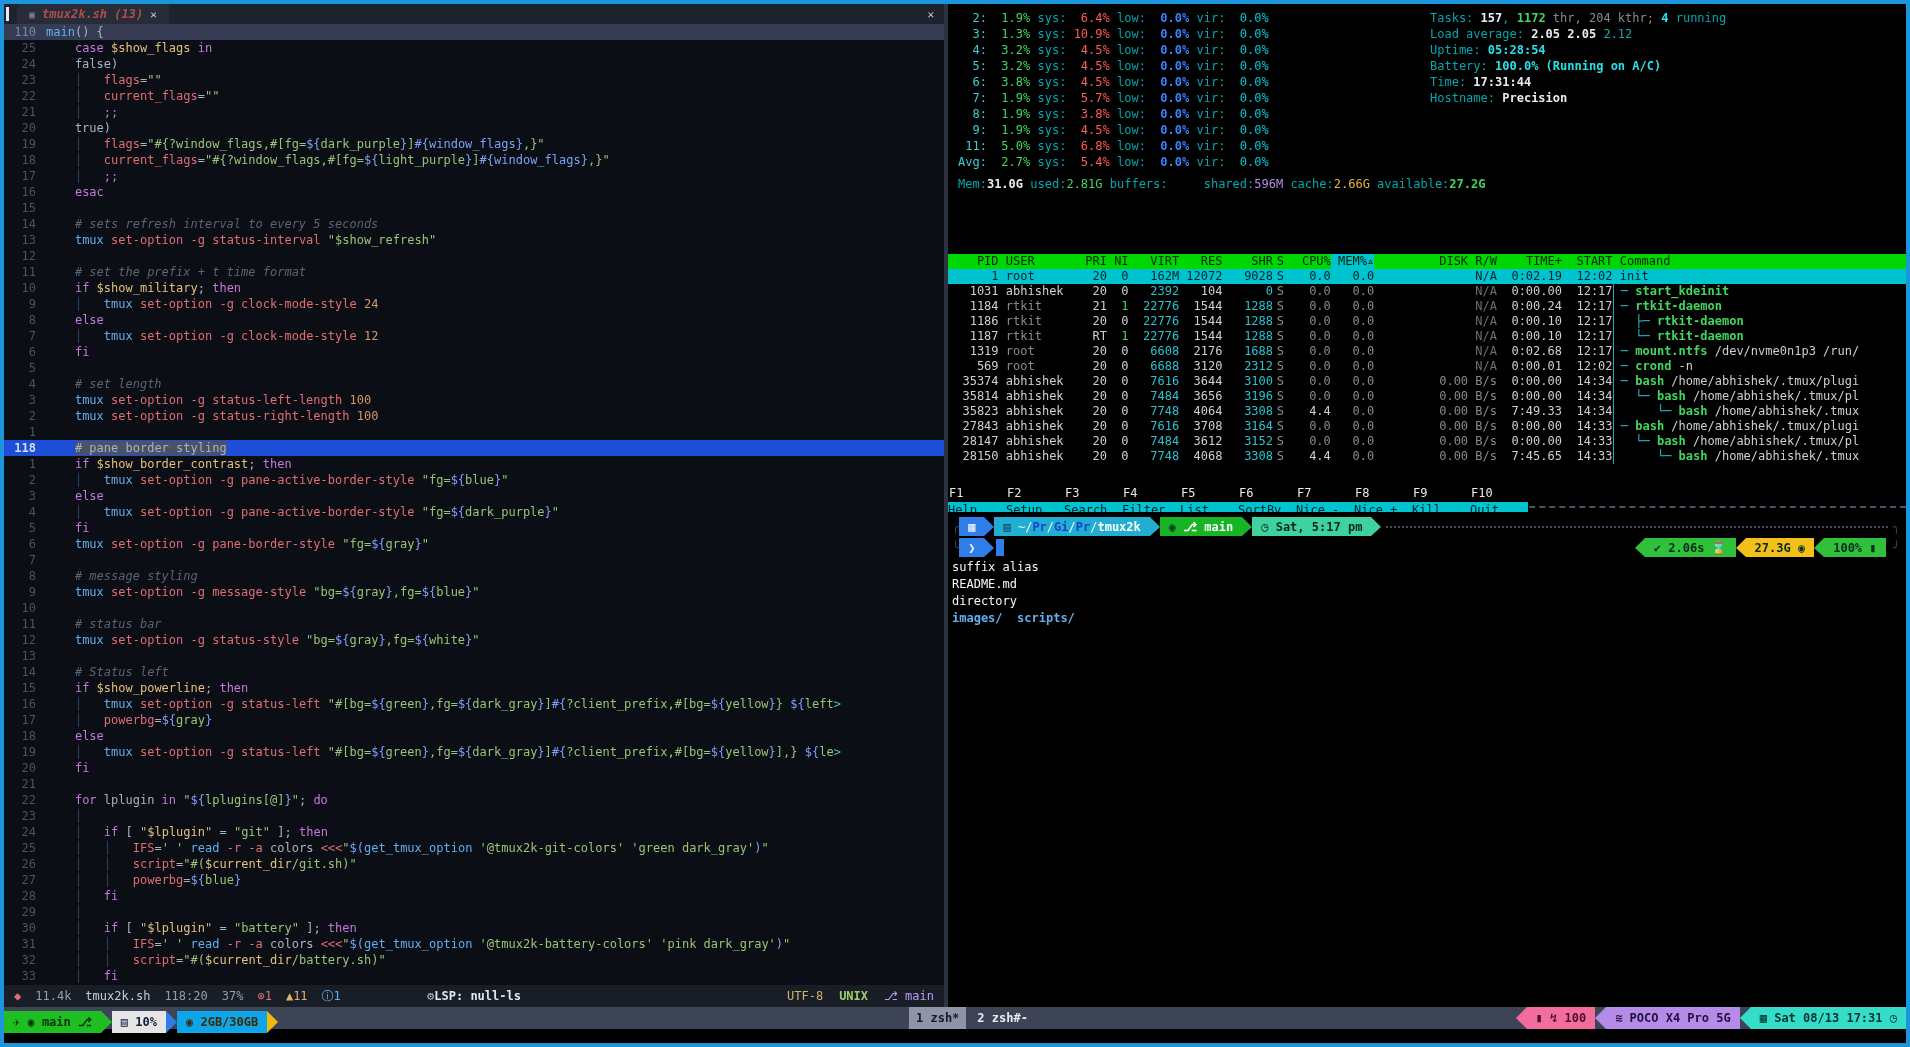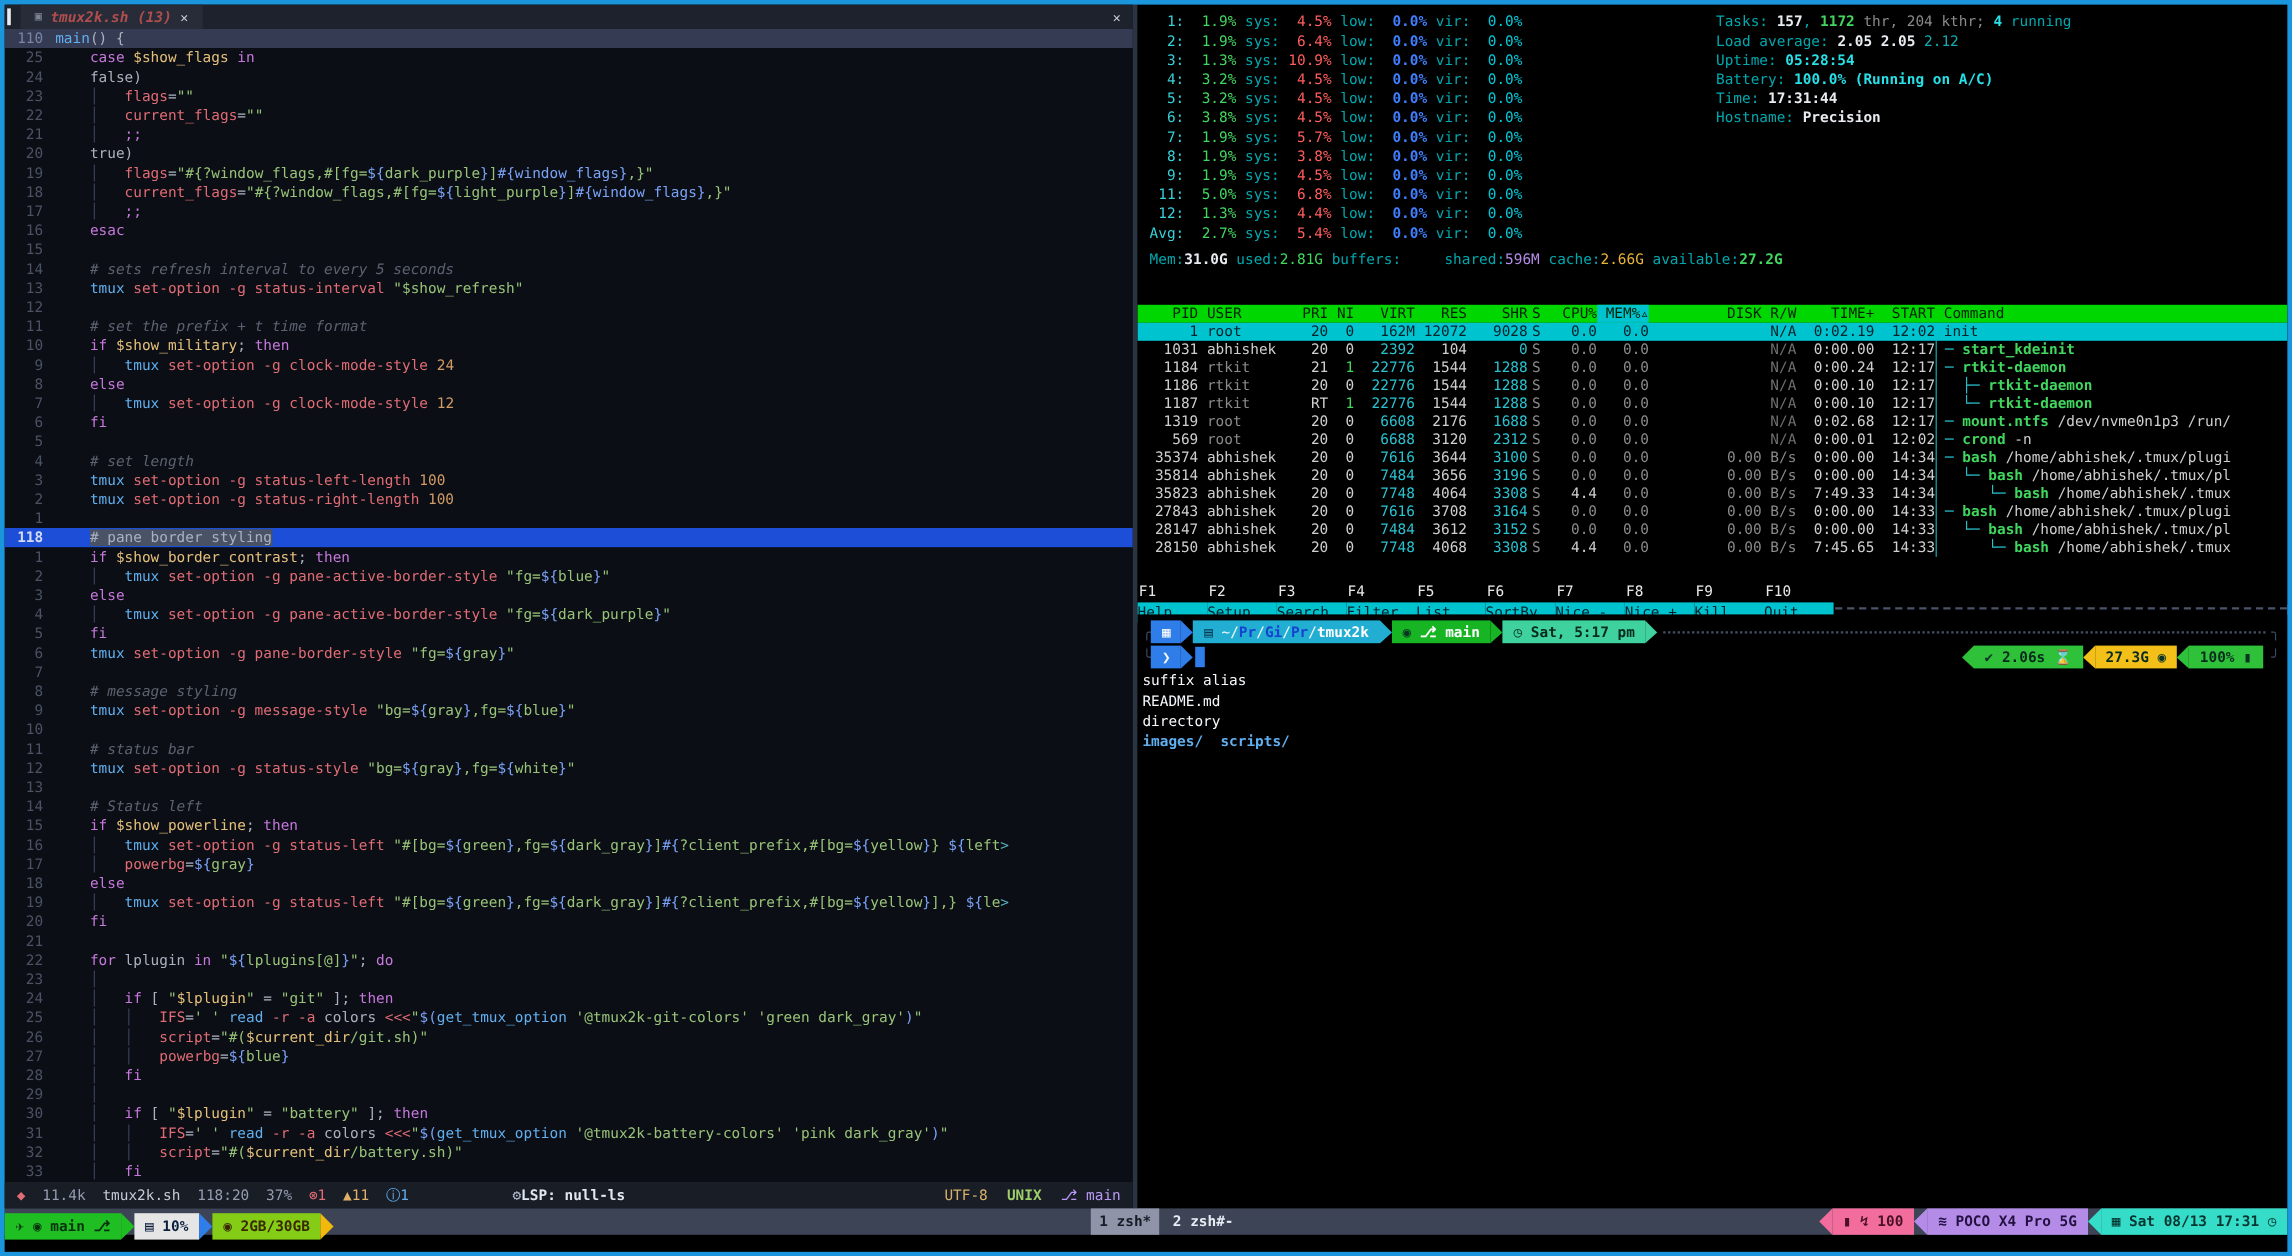--- a/index.html
+++ b/index.html
@@ -208,31 +208,29 @@
           <span class="ll-branch"><span>⎇</span> <span>main</span></span>
         </span>
       </div>
     </div>
 
     <div class="vdiv"></div>
 
     <div class="right-col">
       <div class="htop">
         <div class="cpu-block" id="cpu-block">
-            <div class="hrow"><span class="h-idx">  1:</span><span class="h-usr">  1.9%</span><span class="h-lbl"> sys: </span><span class="h-sys"> 4.5%</span><span class="h-lbl"> low: </span><span class="h-low"> 0.0%</span><span class="h-lbl"> vir: </span><span class="h-vir"> 0.0%</span></div>
             <div class="hrow"><span class="h-idx">  2:</span><span class="h-usr">  1.9%</span><span class="h-lbl"> sys: </span><span class="h-sys"> 6.4%</span><span class="h-lbl"> low: </span><span class="h-low"> 0.0%</span><span class="h-lbl"> vir: </span><span class="h-vir"> 0.0%</span></div>
             <div class="hrow"><span class="h-idx">  3:</span><span class="h-usr">  1.3%</span><span class="h-lbl"> sys: </span><span class="h-sys">10.9%</span><span class="h-lbl"> low: </span><span class="h-low"> 0.0%</span><span class="h-lbl"> vir: </span><span class="h-vir"> 0.0%</span></div>
             <div class="hrow"><span class="h-idx">  4:</span><span class="h-usr">  3.2%</span><span class="h-lbl"> sys: </span><span class="h-sys"> 4.5%</span><span class="h-lbl"> low: </span><span class="h-low"> 0.0%</span><span class="h-lbl"> vir: </span><span class="h-vir"> 0.0%</span></div>
             <div class="hrow"><span class="h-idx">  5:</span><span class="h-usr">  3.2%</span><span class="h-lbl"> sys: </span><span class="h-sys"> 4.5%</span><span class="h-lbl"> low: </span><span class="h-low"> 0.0%</span><span class="h-lbl"> vir: </span><span class="h-vir"> 0.0%</span></div>
             <div class="hrow"><span class="h-idx">  6:</span><span class="h-usr">  3.8%</span><span class="h-lbl"> sys: </span><span class="h-sys"> 4.5%</span><span class="h-lbl"> low: </span><span class="h-low"> 0.0%</span><span class="h-lbl"> vir: </span><span class="h-vir"> 0.0%</span></div>
             <div class="hrow"><span class="h-idx">  7:</span><span class="h-usr">  1.9%</span><span class="h-lbl"> sys: </span><span class="h-sys"> 5.7%</span><span class="h-lbl"> low: </span><span class="h-low"> 0.0%</span><span class="h-lbl"> vir: </span><span class="h-vir"> 0.0%</span></div>
             <div class="hrow"><span class="h-idx">  8:</span><span class="h-usr">  1.9%</span><span class="h-lbl"> sys: </span><span class="h-sys"> 3.8%</span><span class="h-lbl"> low: </span><span class="h-low"> 0.0%</span><span class="h-lbl"> vir: </span><span class="h-vir"> 0.0%</span></div>
             <div class="hrow"><span class="h-idx">  9:</span><span class="h-usr">  1.9%</span><span class="h-lbl"> sys: </span><span class="h-sys"> 4.5%</span><span class="h-lbl"> low: </span><span class="h-low"> 0.0%</span><span class="h-lbl"> vir: </span><span class="h-vir"> 0.0%</span></div>
             <div class="hrow"><span class="h-idx"> 11:</span><span class="h-usr">  5.0%</span><span class="h-lbl"> sys: </span><span class="h-sys"> 6.8%</span><span class="h-lbl"> low: </span><span class="h-low"> 0.0%</span><span class="h-lbl"> vir: </span><span class="h-vir"> 0.0%</span></div>
-            <div class="hrow"><span class="h-idx"> 12:</span><span class="h-usr">  1.3%</span><span class="h-lbl"> sys: </span><span class="h-sys"> 4.4%</span><span class="h-lbl"> low: </span><span class="h-low"> 0.0%</span><span class="h-lbl"> vir: </span><span class="h-vir"> 0.0%</span></div>
             <div class="hrow"><span class="h-idx">Avg:</span><span class="h-usr">  2.7%</span><span class="h-lbl"> sys: </span><span class="h-sys"> 5.4%</span><span class="h-lbl"> low: </span><span class="h-low"> 0.0%</span><span class="h-lbl"> vir: </span><span class="h-vir"> 0.0%</span></div>
             <div class="hrow" style="margin-top: 6px;"><span class="h-lbl">Mem:</span><span class="h-wb">31.0G</span><span class="h-lbl"> used:</span><span class="h-grn">2.81G</span><span class="h-lbl"> buffers:</span><span class="h-blu">291M</span><span class="h-lbl"> shared:</span><span class="h-vio">596M</span><span class="h-lbl"> cache:</span><span class="h-yel">2.66G</span><span class="h-lbl"> available:</span><span class="h-grnb">27.2G</span></div>
           </div>
         <div class="info-block" id="info-block">
             <div class="hrow"><span class="h-lbl">Tasks: </span><span class="h-wb">157</span><span class="h-lbl">, </span><span class="h-grnb">1172</span><span class="h-dim"> thr, 204 kthr; </span><span class="h-cynb">4</span><span class="h-lbl"> running</span></div>
             <div class="hrow"><span class="h-lbl">Load average: </span><span class="h-wb">2.05 </span><span class="h-wb">2.05 </span><span class="h-tl">2.12</span></div>
             <div class="hrow"><span class="h-lbl">Uptime: </span><span class="h-cynb">05:28:54</span></div>
             <div class="hrow"><span class="h-lbl">Battery: </span><span class="h-cynb">100.0% (Running on A/C)</span></div>
             <div class="hrow"><span class="h-lbl">Time: </span><span class="h-wb">17:31:44</span></div>
             <div class="hrow"><span class="h-lbl">Hostname: </span><span class="h-wb">Precision</span></div>
@@ -324,21 +322,21 @@
             <div class="tout" style="top: 98px;"><span class="t-dir">images/</span><span class="t-w">  </span><span class="t-dir">scripts/</span></div>
           </div>
       </div>
     </div>
   </div>
 
   <div class="tmuxbar">
     <div id="tmux-left" style="display:flex;height:14px">
         <span class="tchip" style="background: rgb(31, 191, 36); color: rgb(7, 50, 12); --c: #1fbf24;">✈ ◉ main ⎇</span>
         <span class="tchip" style="background: #e5e5e5; color: rgb(10, 31, 60); --c: #2e7de9;">▤ 10%</span>
-        <span class="tchip" style="background: #84cc16; color: rgb(58, 42, 0); --c: #f0b90c;">◉ 2GB/30GB</span>
+        <span class="tchip" style="background: #0ea5e9; color: rgb(58, 42, 0); --c: #f0b90c;">◉ 2GB/30GB</span>
       </div>
     <div class="twindows" id="tmux-windows">
         <span class="twin active">1 zsh*</span>
         <span class="twin">2 zsh#-</span>
       </div>
     <div class="tmux-right" id="tmux-right">
         <span class="tchipl" style="background: rgb(242, 109, 156); color: rgb(74, 16, 38); --c: #f26d9c;">▮ ↯ 100</span>
         <span class="tchipl" style="background: rgb(180, 140, 232); color: rgb(34, 16, 64); --c: #b48ce8;">≋ POCO X4 Pro 5G</span>
         <span class="tchipl" style="background: rgb(53, 220, 200); color: rgb(6, 53, 48); --c: #35dcc8;">▦ Sat 08/13 17:31 ◷</span>
       </div>

